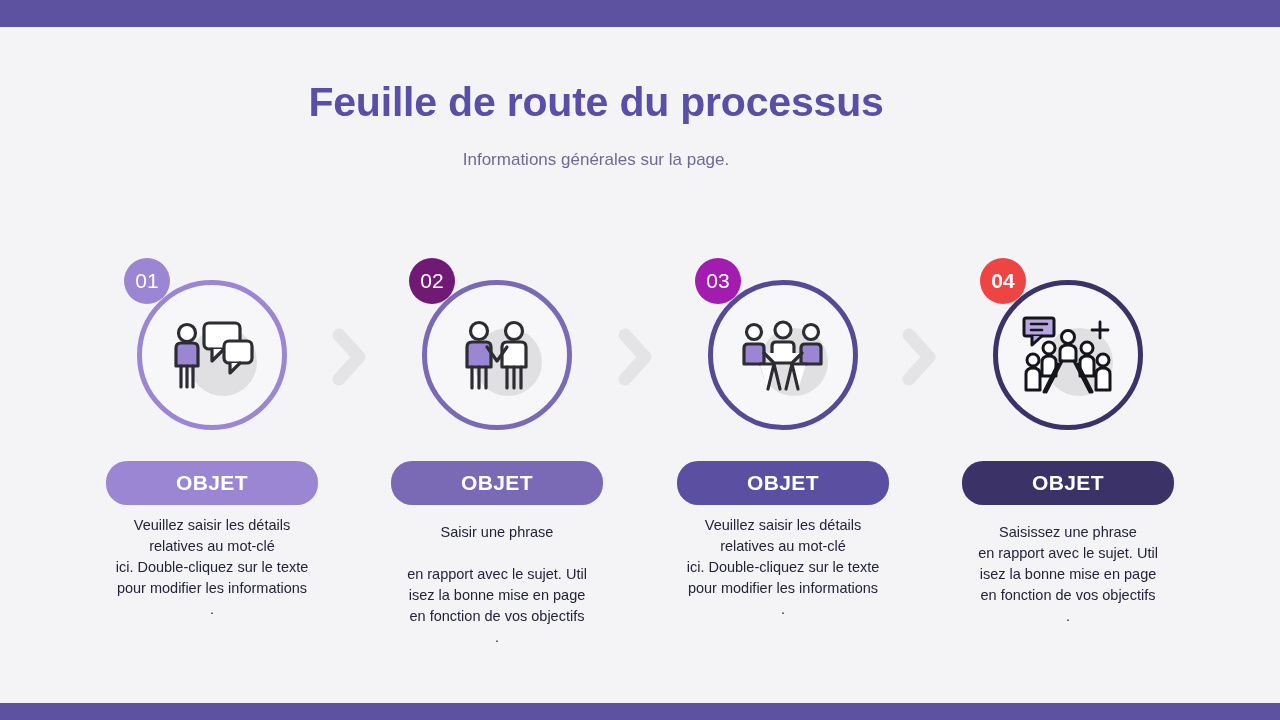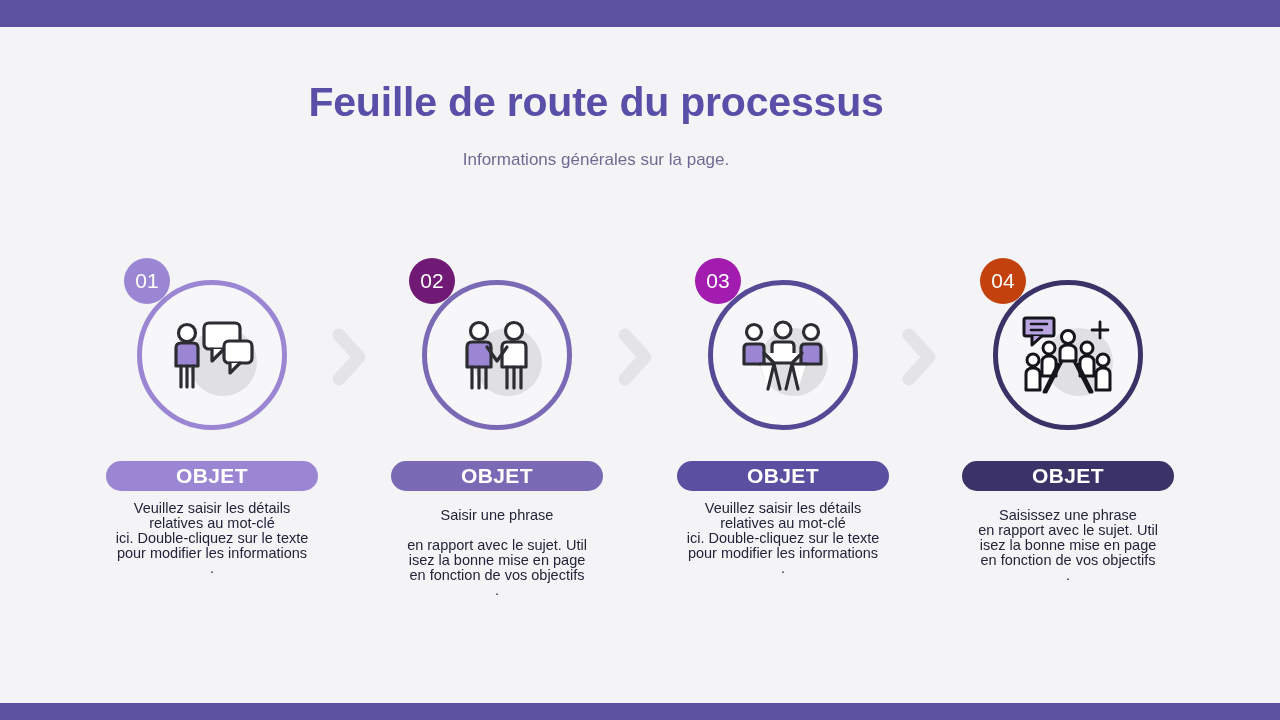--- a/index.html
+++ b/index.html
@@ -121,46 +121,46 @@
     background: #9b86d3;
     color: #ffffff;
     font-size: 21px;
     display: flex;
     align-items: center;
     justify-content: center;
     z-index: 3;
   }
   .step-2 .badge { background: #701a75; }
   .step-3 .badge { background: #a21caf; }
-  .step-4 .badge { background: #c2410c; }
+  .step-4 .badge { background: #ef4444; font-weight: bold; }
 
   
   .pill {
     margin: 31px auto 0;
     width: 212px;
-    height: 30px;
+    height: 44px;
     border-radius: 21px;
     background: #9b86d3;
     color: #ffffff;
     font-size: 21px;
     font-weight: bold;
     letter-spacing: 0.4px;
     display: flex;
     align-items: center;
     justify-content: center;
   }
   .step-2 .pill { background: #7a6ab5; }
   .step-3 .pill { background: #5a4fa0; }
   .step-4 .pill { background: #3b3268; }
 
   
   .desc {
     margin-top: 10px;
     font-size: 14.5px;
-    line-height: 15px;
+    line-height: 21px;
     color: #23243a;
     white-space: pre-line;
   }
   .step-2 .desc, .step-4 .desc { margin-top: 17px; }
 
   
   .chevron {
     position: absolute;
     top: 58px;
     width: 40px;

